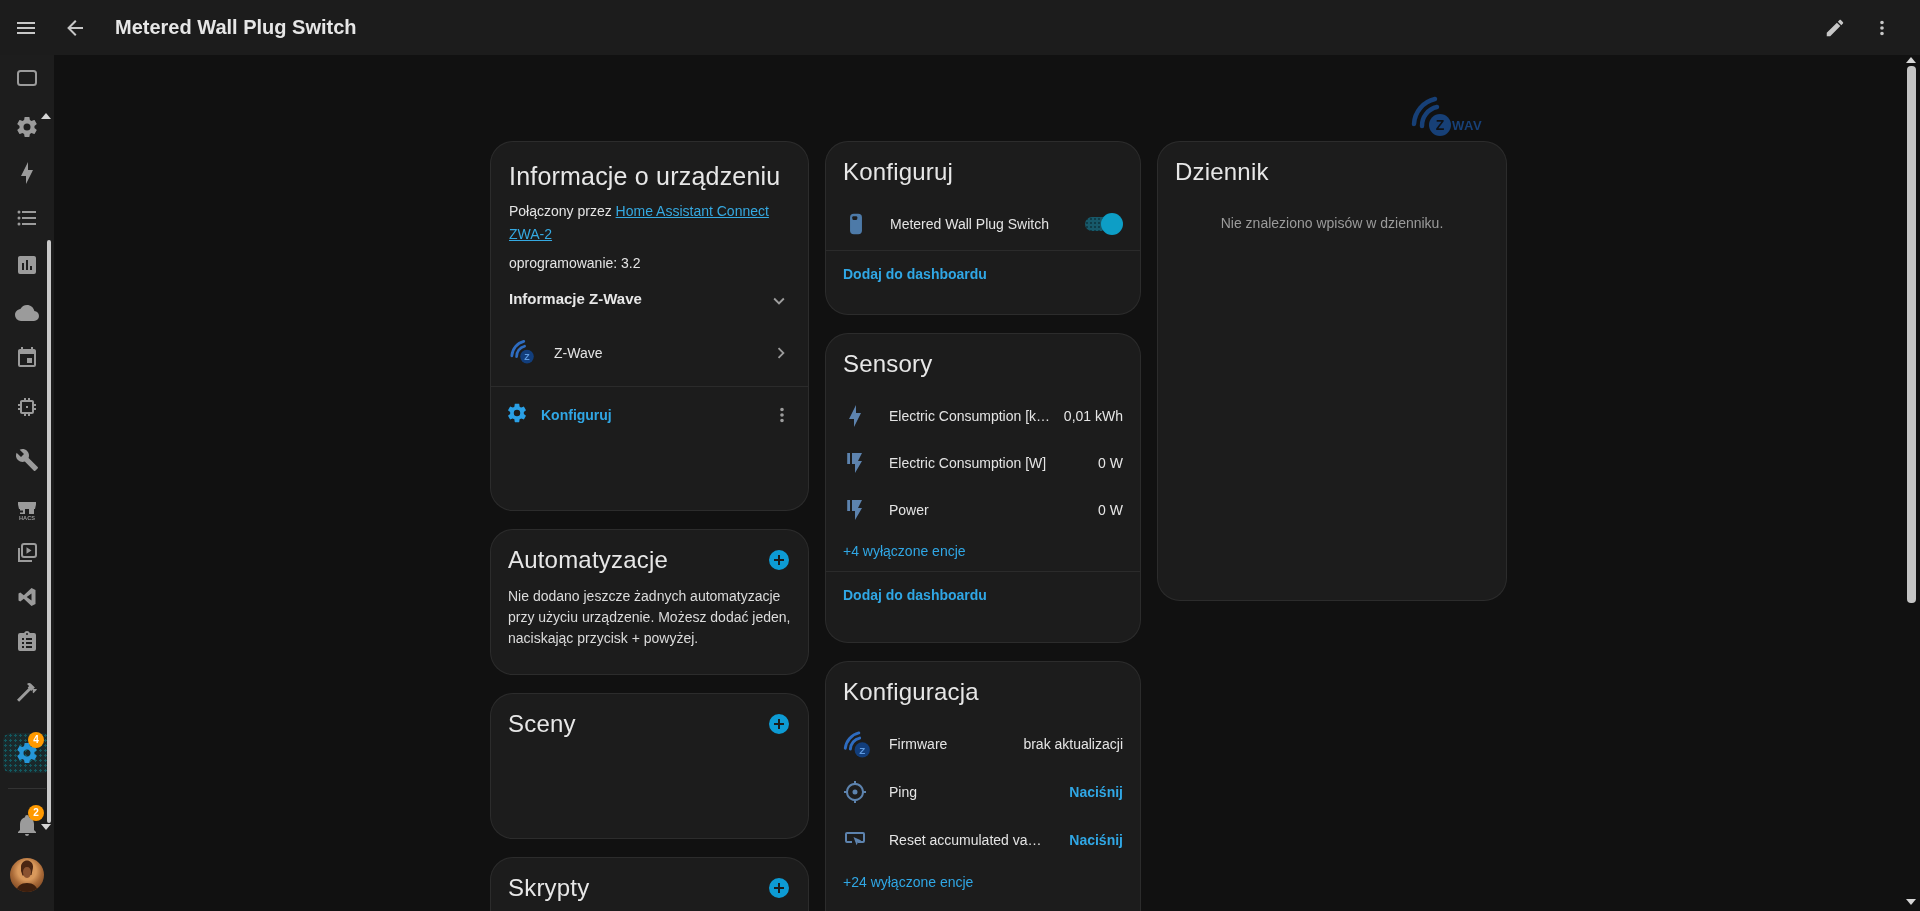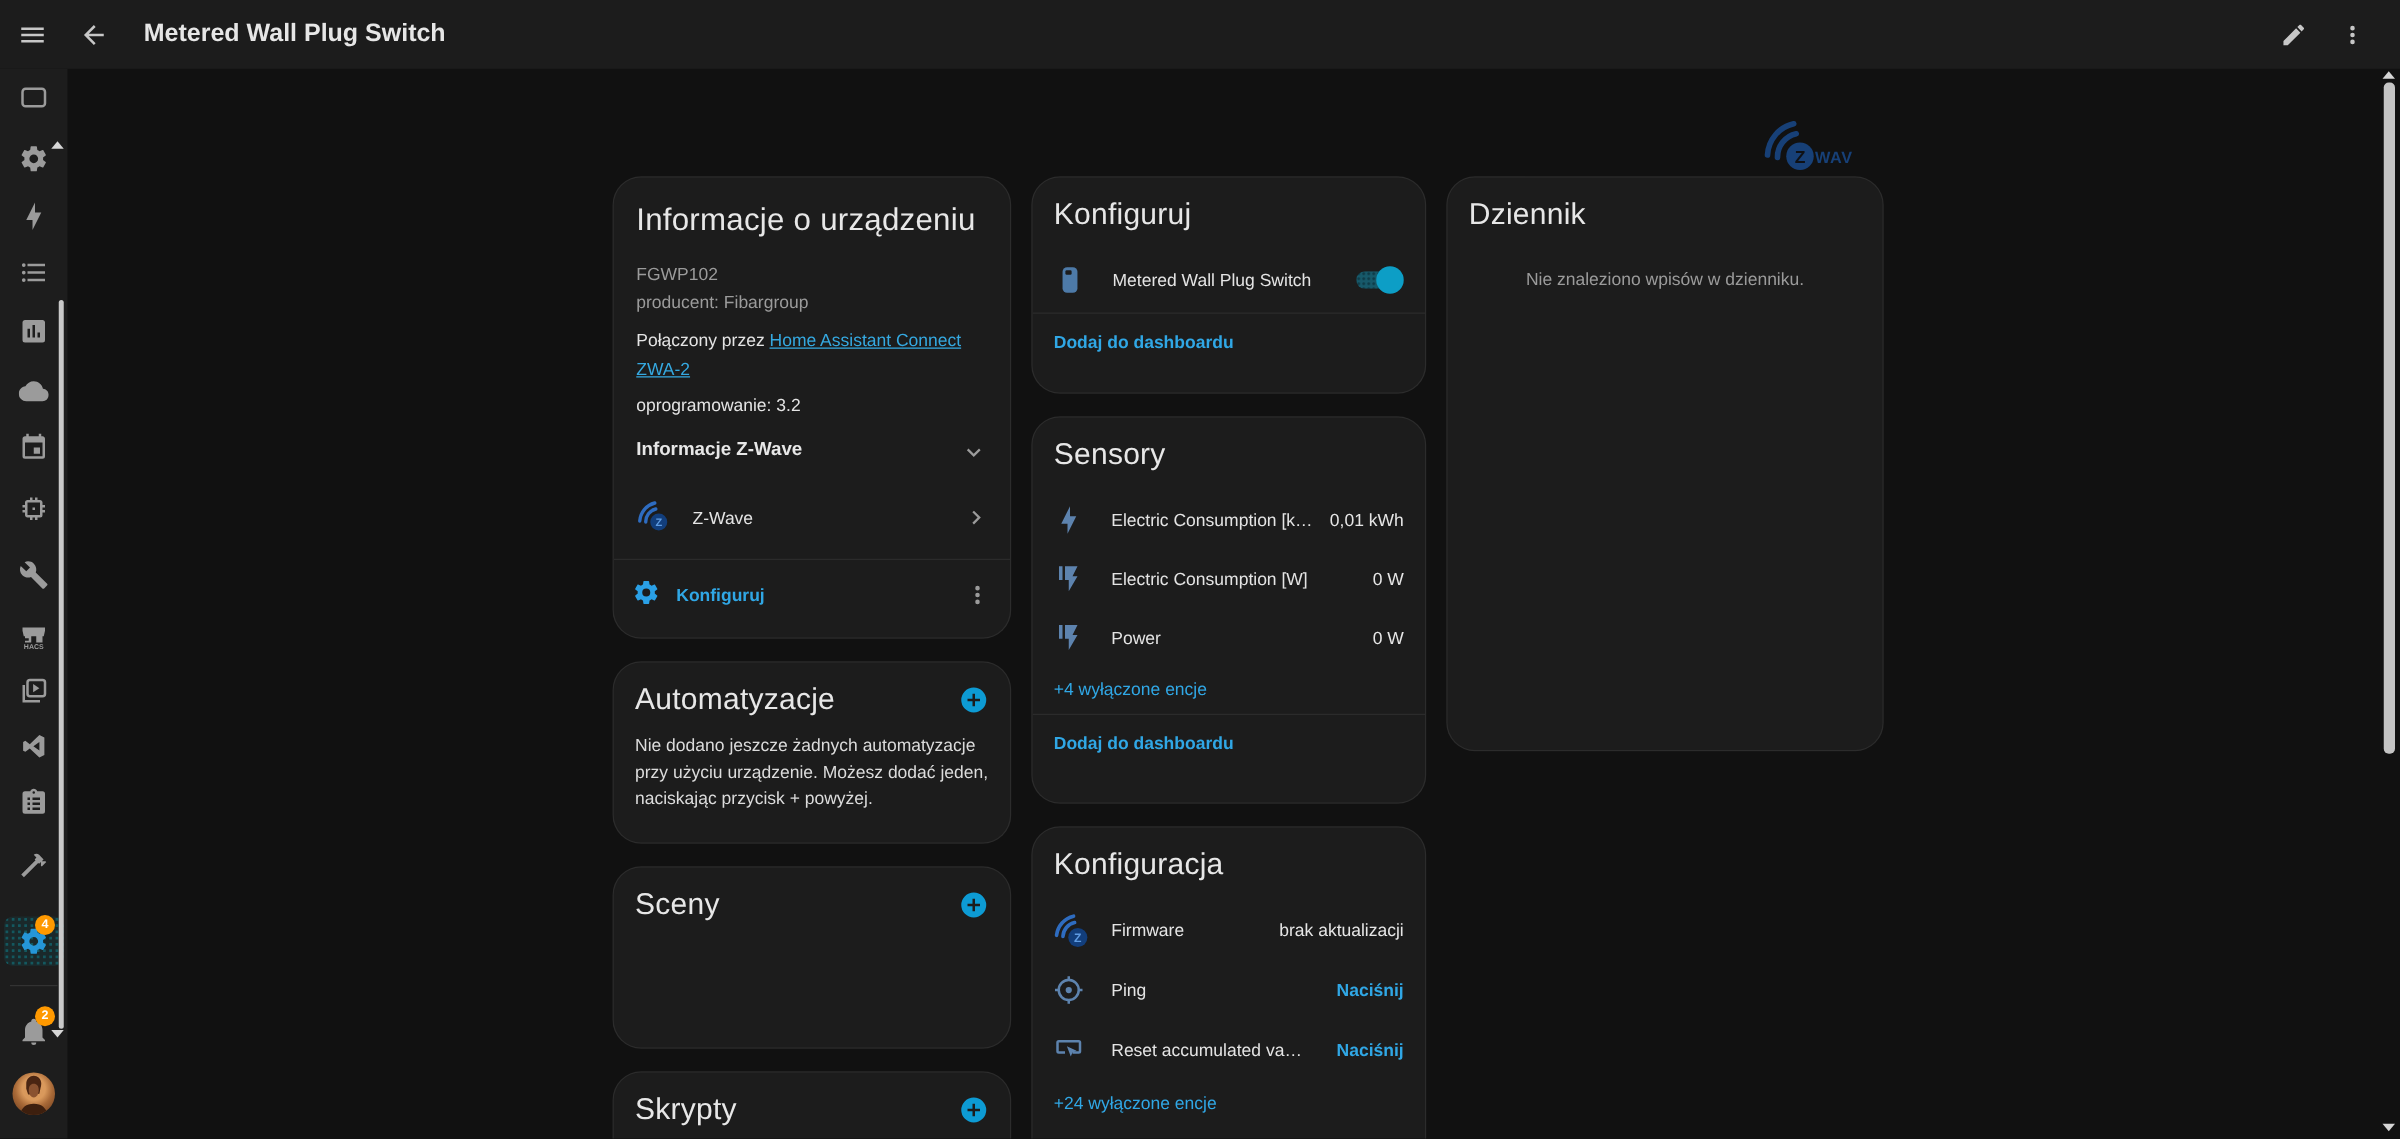--- a/index.html
+++ b/index.html
@@ -261,24 +261,20 @@
         <circle cx="34" cy="35" r="11" fill="#174077"></circle>
         <text x="34" y="40" text-anchor="middle" font-size="14" font-weight="bold" fill="#0f1115">Z</text>
         <text x="46" y="40" font-size="13" font-weight="bold" letter-spacing="0.5" fill="#174077">WAVE</text>
       </svg>
     </div>
 
     <section class="col col-left">
 
       <div class="card info-card">
         <h2 class="card-title">Informacje o urządzeniu</h2>
-        <div class="info-model muted">
-          <div>FGWP102</div>
-          <div>producent: Fibargroup</div>
-        </div>
         <div class="info-connect"><span>Połączony przez </span><a class="link">Home Assistant Connect ZWA-2</a></div>
         <div class="info-fw">oprogramowanie: 3.2</div>
 
         <div class="expander">
           <span class="expander-label">Informacje Z-Wave</span>
           <span class="chev">
             <svg viewBox="0 0 24 24" width="22" height="22">
                 <path fill="currentColor" d="M7.41,8.58L12,13.17L16.59,8.58L18,10L12,16L6,10L7.41,8.58Z"></path>
               </svg>
           </span>

